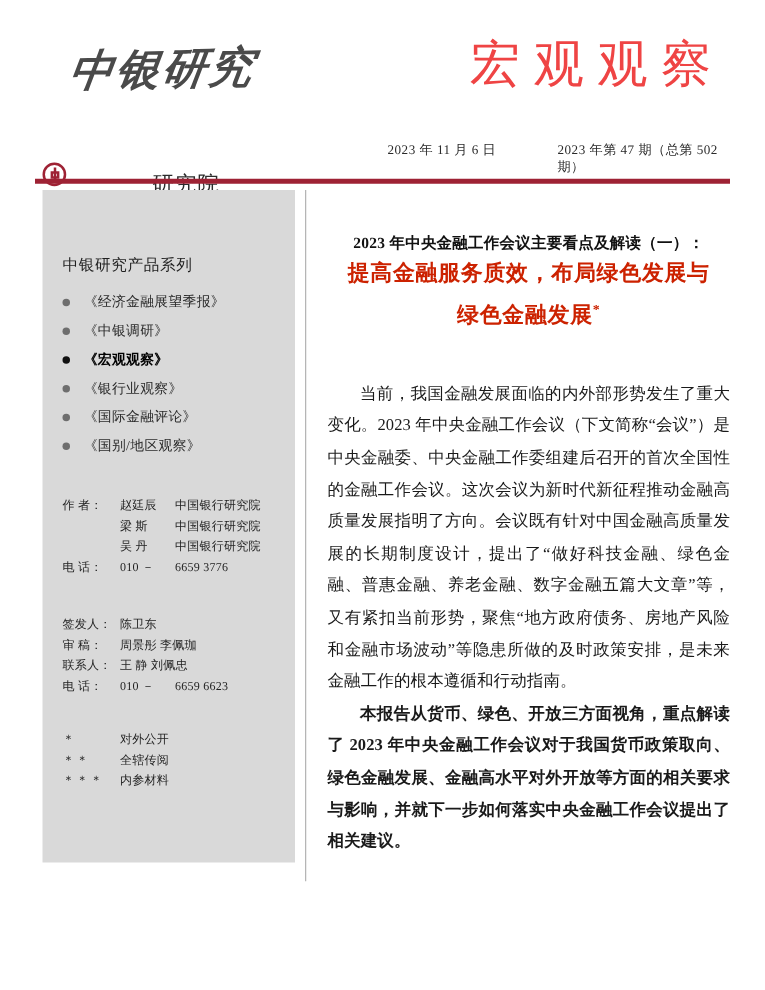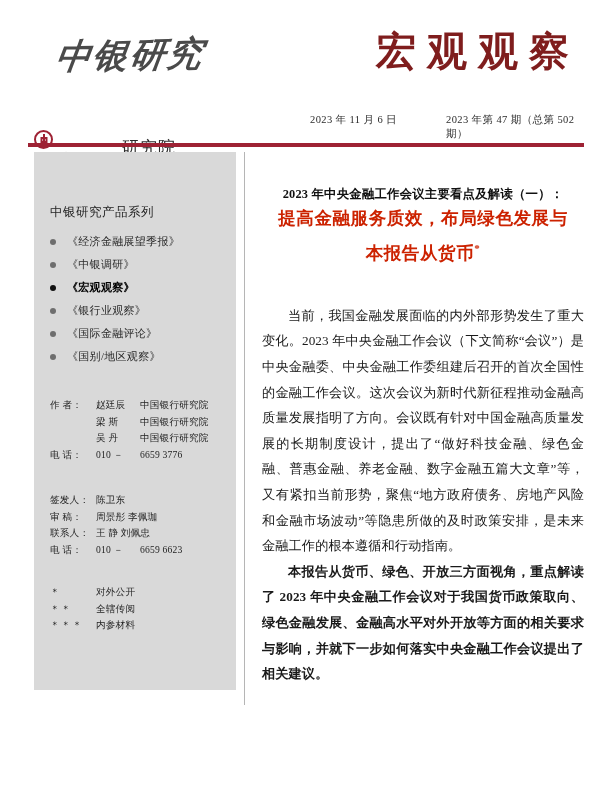--- a/index.html
+++ b/index.html
@@ -43,22 +43,22 @@
     color: #4a4a4a;
     transform: skewX(-9deg) rotate(-1.4deg);
     white-space: nowrap;
   }
   .journal-title {
     position: absolute;
     right: 4px;
     top: 6px;
     font-family: "DejaVu Serif", "Liberation Serif", serif;
     font-size: 40px;
-    font-weight: bold;
-    color: #7f1d1d;
+    font-weight: normal;
+    color: #ef4444;
     letter-spacing: 11px;
     white-space: nowrap;
   }
 
   
   .identity-row {
     position: absolute;
     left: 28px;
     top: 106px;
     width: 556px;
@@ -412,19 +412,19 @@
       </div>
     </div>
   </div>
 
   <div class="v-divider"></div>
 
   <div class="content">
     <div class="kicker">2023 年中央金融工作会议主要看点及解读（一）：</div>
     <div class="headline">
       <span>提高金融服务质效，布局绿色发展与</span><br>
-      <span>本报告从货币</span><span class="asterisk">*</span>
+      <span>绿色金融发展</span><span class="asterisk">*</span>
     </div>
     <p class="body-par first">当前，我国金融发展面临的内外部形势发生了重大变化。2023 年中央金融工作会议（下文简称“会议”）是中央金融委、中央金融工作委组建后召开的首次全国性的金融工作会议。这次会议为新时代新征程推动金融高质量发展指明了方向。会议既有针对中国金融高质量发展的长期制度设计，提出了“做好科技金融、绿色金融、普惠金融、养老金融、数字金融五篇大文章”等，又有紧扣当前形势，聚焦“地方政府债务、房地产风险和金融市场波动”等隐患所做的及时政策安排，是未来金融工作的根本遵循和行动指南。</p>
     <p class="body-par second">本报告从货币、绿色、开放三方面视角，重点解读了 2023 年中央金融工作会议对于我国货币政策取向、绿色金融发展、金融高水平对外开放等方面的相关要求与影响，并就下一步如何落实中央金融工作会议提出了相关建议。</p>
   </div>
 
 </div>
 
 </body></html>

